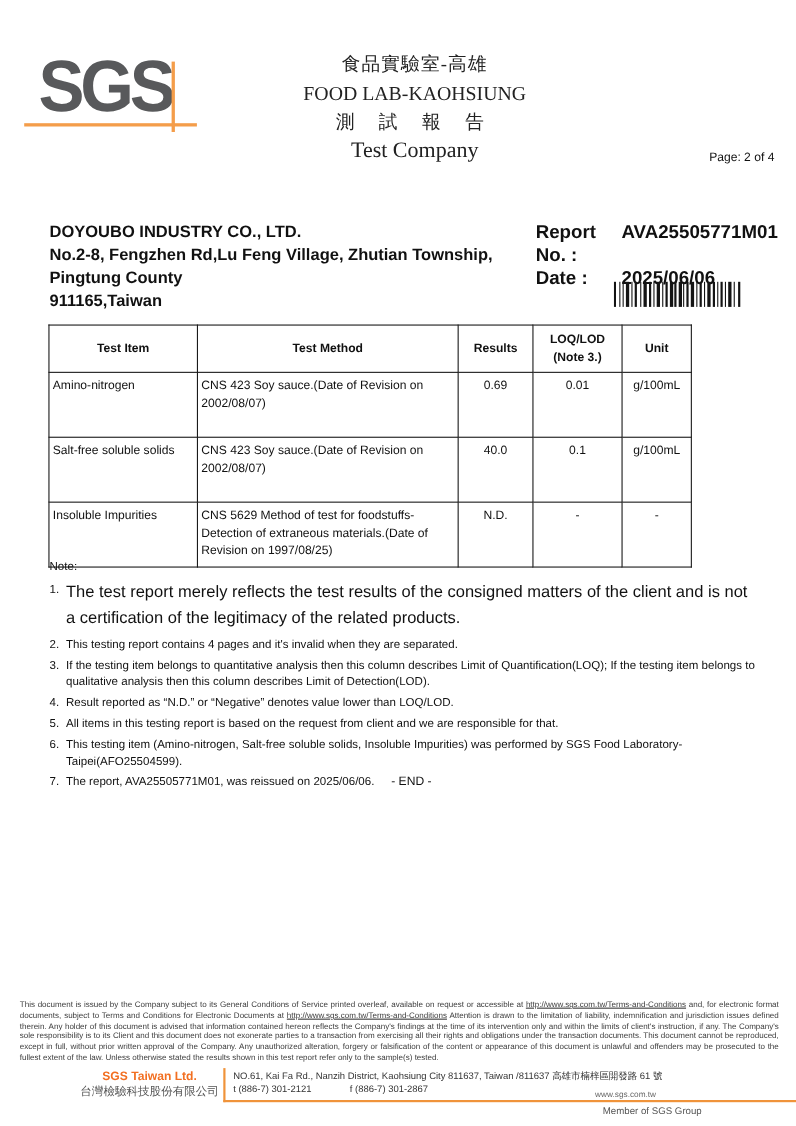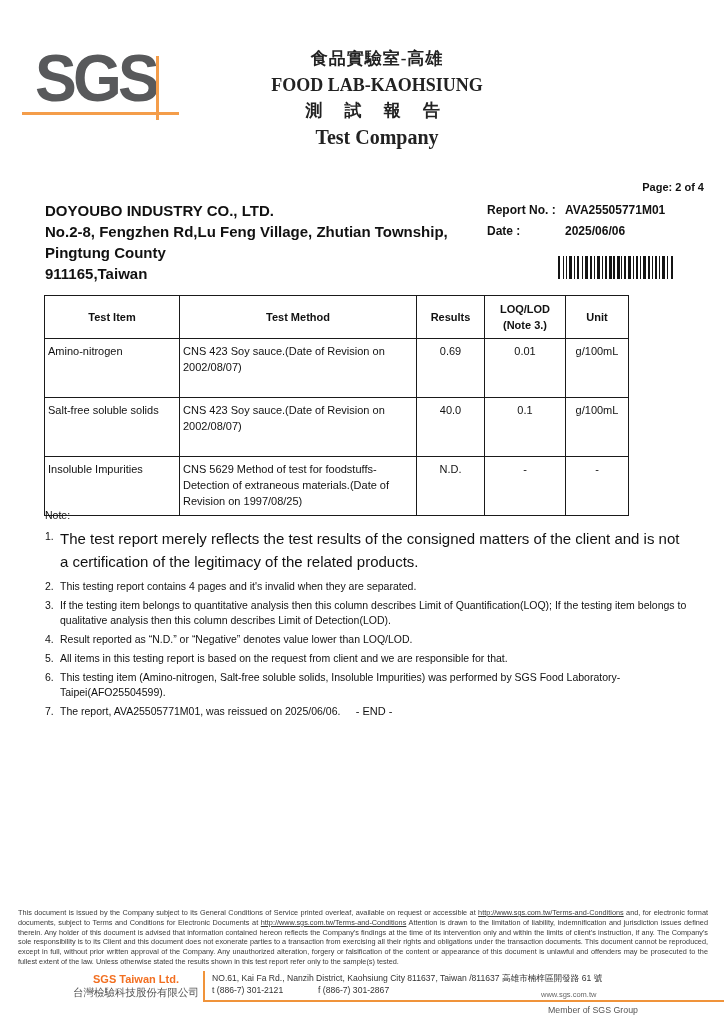--- a/index.html
+++ b/index.html
@@ -12,31 +12,31 @@
   .logo-wrap{position:absolute;left:35px;top:46px;width:150px;height:80px;}
   .logo-text{
     font-family:"Liberation Sans","DejaVu Sans",sans-serif;font-weight:700;
     font-size:66px;line-height:64px;letter-spacing:-4px;color:#58595B;
     transform:scaleX(.95);transform-origin:left top;
   }
   .logo-hline{position:absolute;left:-13px;top:66px;width:157px;height:3px;background:#F49D4A;}
   .logo-vline{position:absolute;left:121px;top:10px;width:3px;height:64px;background:#F49D4A;}
   
   .header-block{position:absolute;left:192px;top:46px;width:370px;text-align:center;
-    font-family:"Liberation Serif","DejaVu Serif",serif;font-weight:700;color:#222;}
+    font-family:"Liberation Serif","DejaVu Serif",serif;font-weight:400;color:#222;}
   .h-zh1{font-size:17px;line-height:26px;letter-spacing:1px;}
   .h-en1{font-size:18px;line-height:26px;}
   .h-zh2{font-size:17px;line-height:26px;letter-spacing:9px;}
   .h-en2{font-size:20px;line-height:27px;}
   .page-indicator{position:absolute;left:584px;top:137px;width:120px;text-align:right;
-    font-size:11px;font-weight:700;color:#111;margin-top:44px;}
+    font-size:11px;font-weight:400;color:#111;}
   
   .client-block{position:absolute;left:45px;top:200px;width:430px;
     font-size:15px;font-weight:700;line-height:21px;color:#111;}
-  .report-info{position:absolute;left:487px;top:200px;font-size:12px;font-weight:700;
+  .report-info{position:absolute;left:487px;top:200px;font-size:17px;font-weight:700;
     line-height:21px;color:#111;}
   .ri-row{display:flex;}
   .ri-label{width:78px;}
   .ri-value{}
   .barcode{position:absolute;left:558px;top:256px;width:118px;height:23px;}
   
   .results-table{position:absolute;left:44px;top:295px;width:584px;border-collapse:collapse;
     table-layout:fixed;font-size:11px;color:#111;}
   .results-table th,.results-table td{border:1.4px solid #1a1a1a;vertical-align:top;
     padding:4px 3px;line-height:16px;}

